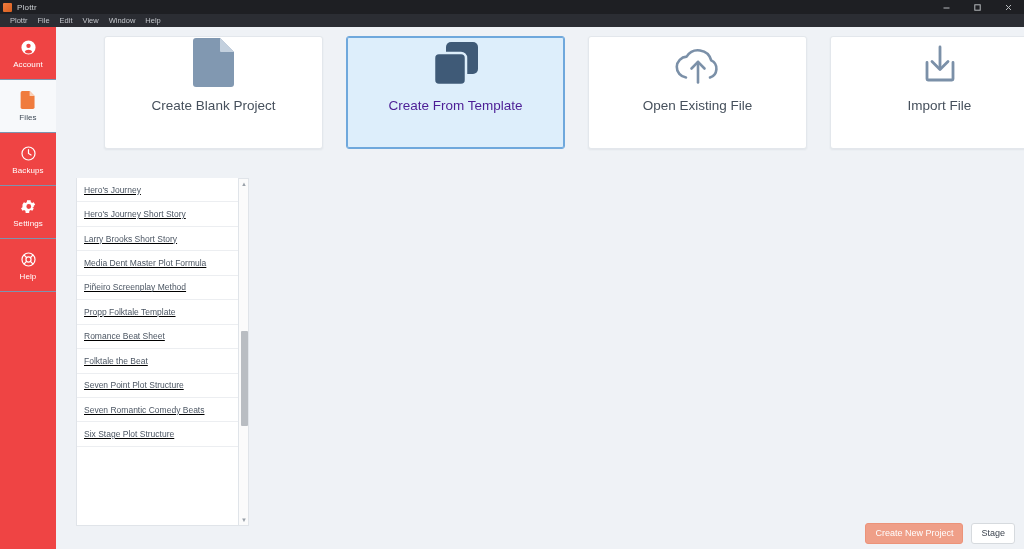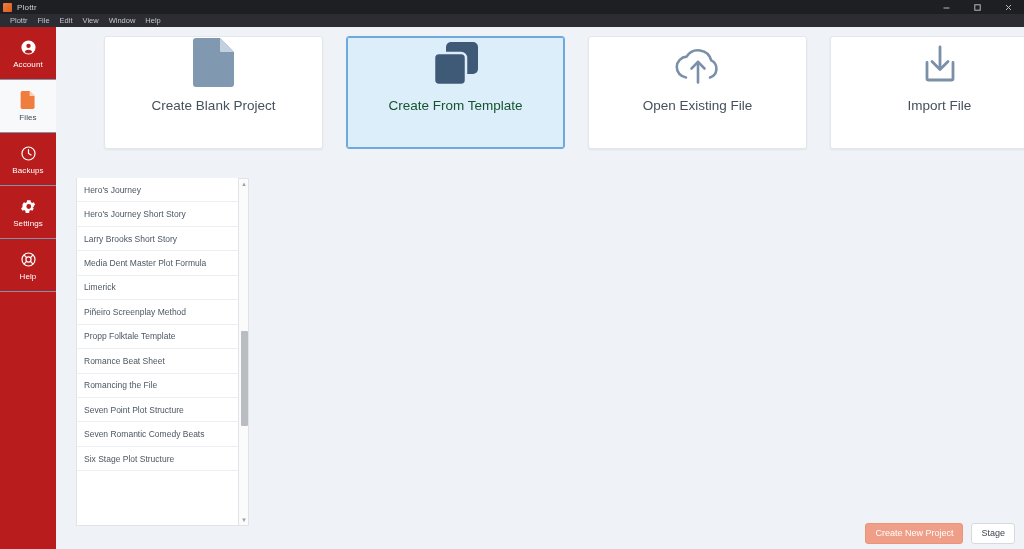--- a/index.html
+++ b/index.html
@@ -35,21 +35,21 @@
     background:#2b2d33; display:flex; align-items:center; padding-left:5px;
   }
   .menu-item {
     color:#c3c6cb; font-size:7.5px; padding:0 5px; line-height:13px;
     white-space:nowrap;
   }
 
   
   .sidebar {
     position:absolute; top:27px; left:0; width:56px; height:522px;
-    background:#b91c1c;
+    background:#ef4444;
   }
   .nav-item {
     height:53px; display:flex; flex-direction:column;
     align-items:center; justify-content:center; gap:3px;
     border-bottom:1px solid #7d94af;
     color:#ffffff;
   }
   .nav-item .nav-label { font-size:8px; letter-spacing:.1px; }
   .nav-item .nav-ico { height:19px; display:flex; align-items:center; }
   .nav-item.active { background:#f7f9fb; color:#3f4a57; }
@@ -71,32 +71,33 @@
     display:flex; flex-direction:column; align-items:center;
     justify-content:flex-start; gap:11px;
     box-shadow:0 1px 2px rgba(40,55,75,.07);
   }
   .card .card-ico { height:50px; display:flex; align-items:flex-end; }
   .card .card-label { font-size:13.5px; color:#46505c; }
   .card.selected {
     background:#ddeefb; border:1px solid #6fa8dc;
     box-shadow:0 0 0 1px #6fa8dc inset;
   }
-  .card.selected .card-label { color:#14532d; }
+  .card.selected .card-label { color:#4c1d95; }
 
   
   .list-wrap {
     position:absolute; top:151px; left:20px;
     width:180px; height:348px;
     display:flex;
   }
   .list {
     width:163px; background:#ffffff;
     border:1px solid #e0e4e9; border-top:none;
     overflow:hidden;
+    text-decoration:underline;
   }
   .list-row {
     height:24.45px; display:flex; align-items:center;
     padding-left:7px; font-size:8.5px; color:#4c5663;
     border-bottom:1px solid #eceef1;
     white-space:nowrap;
   }
 
   
   .sb {
@@ -268,25 +269,24 @@
         <span class="card-label">Import File</span>
       </div>
     </div>
 
     <div class="list-wrap">
       <div class="list">
         <div class="list-row">Hero's Journey</div>
         <div class="list-row">Hero's Journey Short Story</div>
         <div class="list-row">Larry Brooks Short Story</div>
         <div class="list-row">Media Dent Master Plot Formula</div>
-        <div class="list-row">Limerick</div>
         <div class="list-row">Piñeiro Screenplay Method</div>
         <div class="list-row">Propp Folktale Template</div>
         <div class="list-row">Romance Beat Sheet</div>
-        <div class="list-row">Romancing the File</div>
+        <div class="list-row">Folktale the Beat</div>
         <div class="list-row">Seven Point Plot Structure</div>
         <div class="list-row">Seven Romantic Comedy Beats</div>
         <div class="list-row">Six Stage Plot Structure</div>
       </div>
       <div class="sb">
         <div class="sb-arrow up">▲</div>
         <div class="sb-thumb"></div>
         <div class="sb-arrow down">▼</div>
       </div>
     </div>

